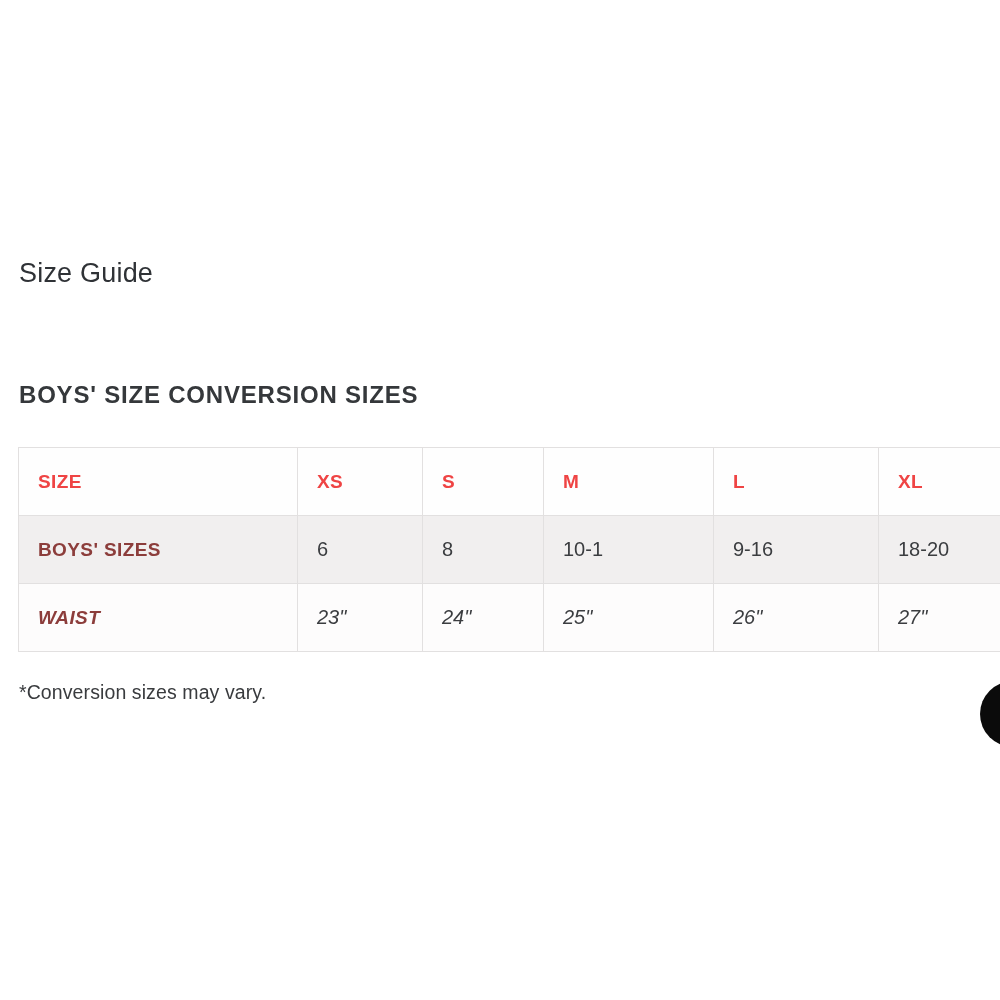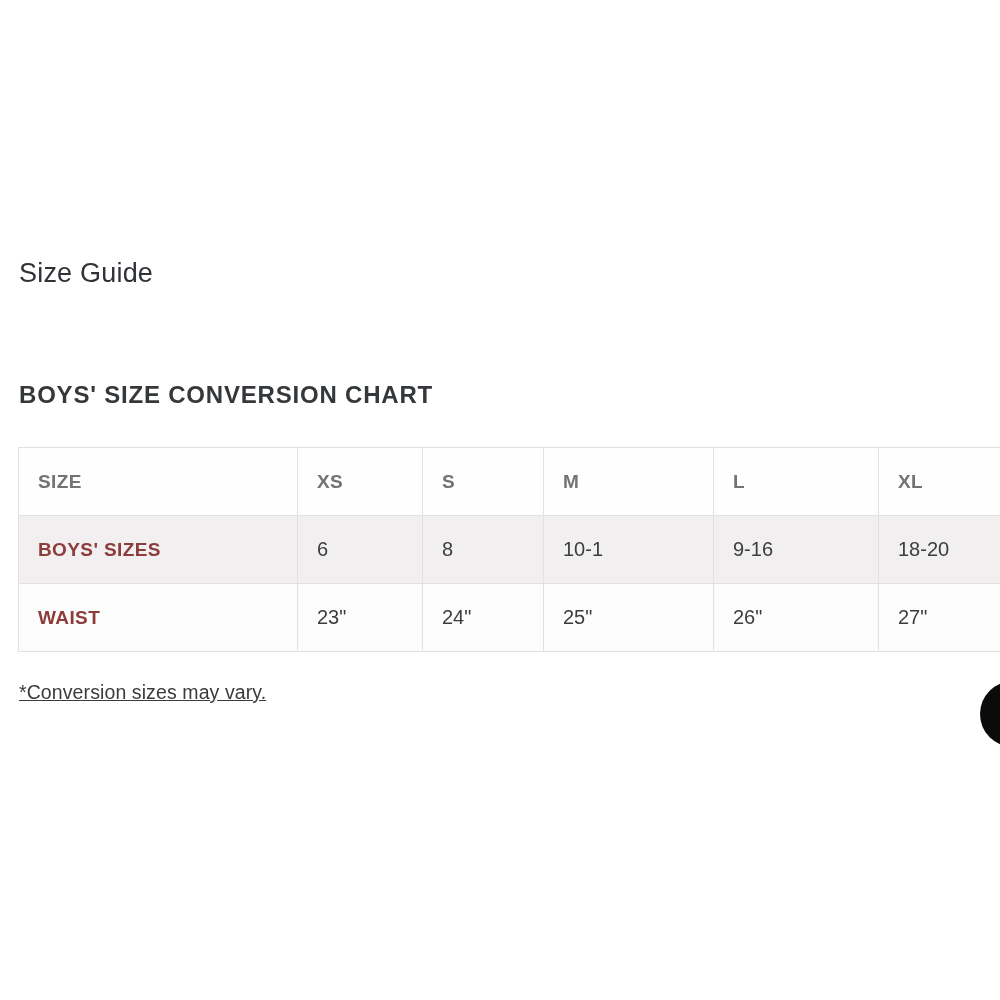--- a/index.html
+++ b/index.html
@@ -52,69 +52,68 @@
   table.size-chart th,
   table.size-chart td {
     border: 1px solid #e2e0e0;
     height: 68px;
     padding: 0 0 0 19px;
     text-align: left;
     vertical-align: middle;
     white-space: nowrap;
   }
   table.size-chart th {
-    color: #737373;
+    color: #ef4444;
     font-size: 19px;
     font-weight: 700;
     letter-spacing: 0.4px;
     background: #fefefe;
   }
   table.size-chart td {
     color: #3b3d40;
     font-size: 20px;
     font-weight: 400;
   }
   table.size-chart td.row-label {
     color: #8c3d3b;
     font-size: 19px;
     font-weight: 700;
     letter-spacing: 0.4px;
     margin-left: 40px;
   }
   table.size-chart tr.striped td { background: #f1efef; }
-  table.size-chart tr.plain td   { background: #fdfcfc; }
+  table.size-chart tr.plain td   { background: #fdfcfc; font-style: italic; }
   .footnote {
     position: absolute;
     left: 19px;
     top: 681px;
     font-size: 19.5px;
     font-weight: 400;
     color: #393b3e;
     letter-spacing: 0.1px;
-    text-decoration: underline;
   }
   .chat-bubble {
     position: absolute;
     left: 980px;
     top: 681px;
     width: 66px;
     height: 66px;
     border-radius: 50%;
     background: #0b0b0b;
     cursor: pointer;
   }
 </style>
 </head>
 <body>
 
 <main>
 
   <h1 class="page-title">Size Guide</h1>
 
-  <h2 class="section-heading">BOYS' SIZE CONVERSION CHART</h2>
+  <h2 class="section-heading">BOYS' SIZE CONVERSION SIZES</h2>
 
   <div class="table-wrapper">
     <table class="size-chart">
       <colgroup>
         <col class="c1">
           <col class="c2">
           <col class="c3">
         <col class="c4">
           <col class="c5">
           <col class="c6">

